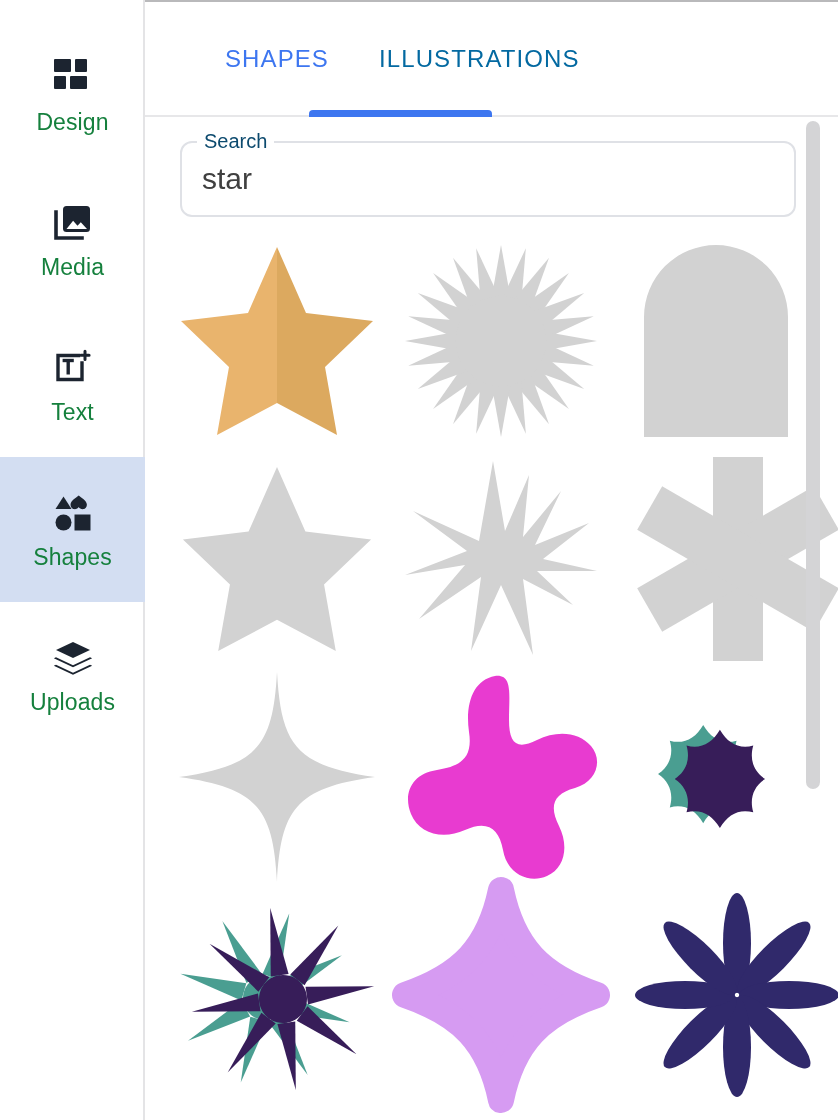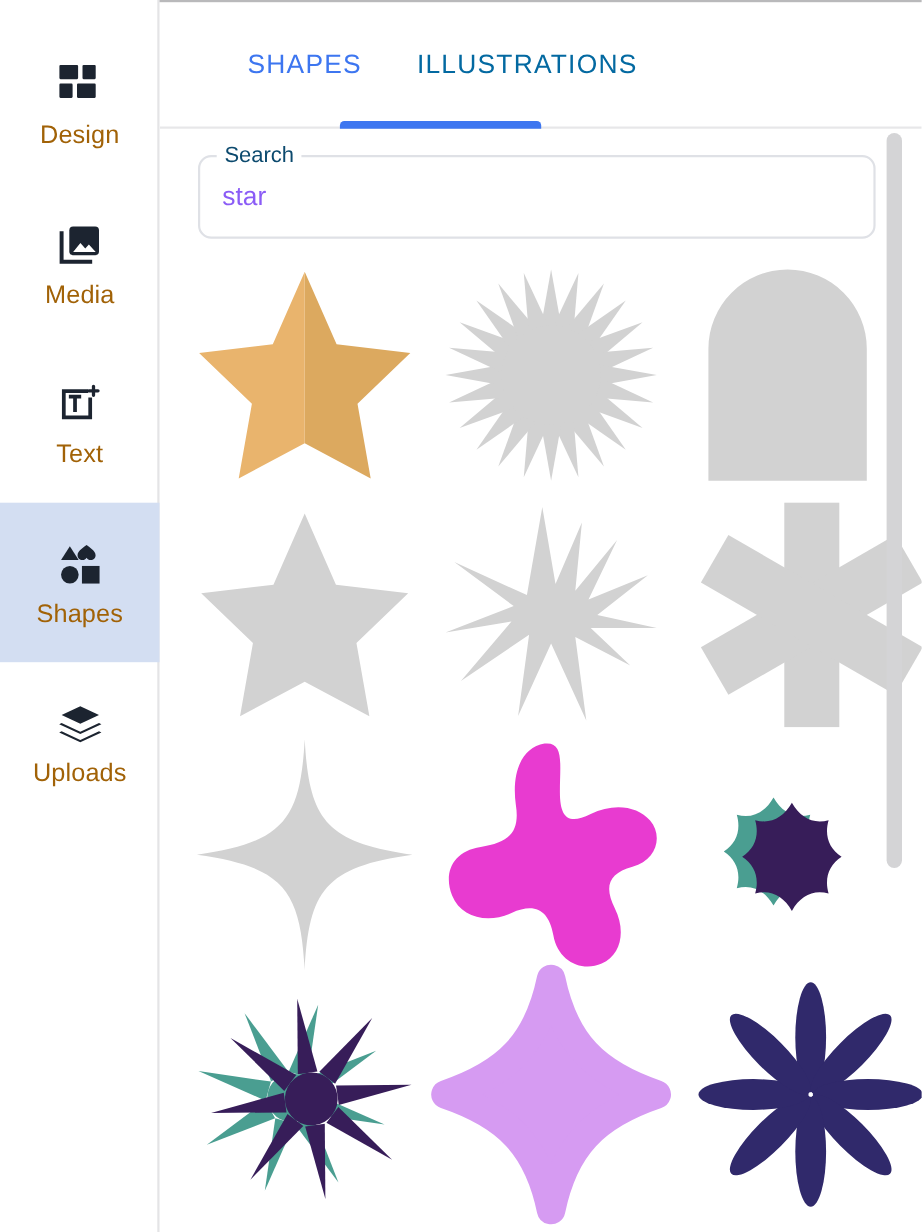--- a/index.html
+++ b/index.html
@@ -56,21 +56,21 @@
   .rail-icon {
     width: 44px; height: 44px;
     display: flex; align-items: center; justify-content: center;
     color: #1c2430;
   }
   .rail-icon svg { display: block; }
 
   .rail-label {
     font-size: 23px;
     line-height: 1;
-    color: #a16207;
+    color: #15803d;
     letter-spacing: .1px;
   }
 
   
   .panel {
     position: relative;
     flex: 1 1 auto;
     height: 1120px;
     background: #ffffff;
     overflow: hidden;
@@ -148,22 +148,22 @@
     color: #0c4a6e;
     line-height: 1;
   }
   .search-value {
     position: absolute;
     left: 22px;
     top: 0;
     height: 76px;
     display: flex;
     align-items: center;
-    font-size: 24px;
-    color: #8b5cf6;
+    font-size: 30px;
+    color: #404040;
     background: transparent;
     border: 0;
     outline: none;
     font-family: inherit;
     width: 560px;
   }
 
   
   .grid {
     position: absolute;

